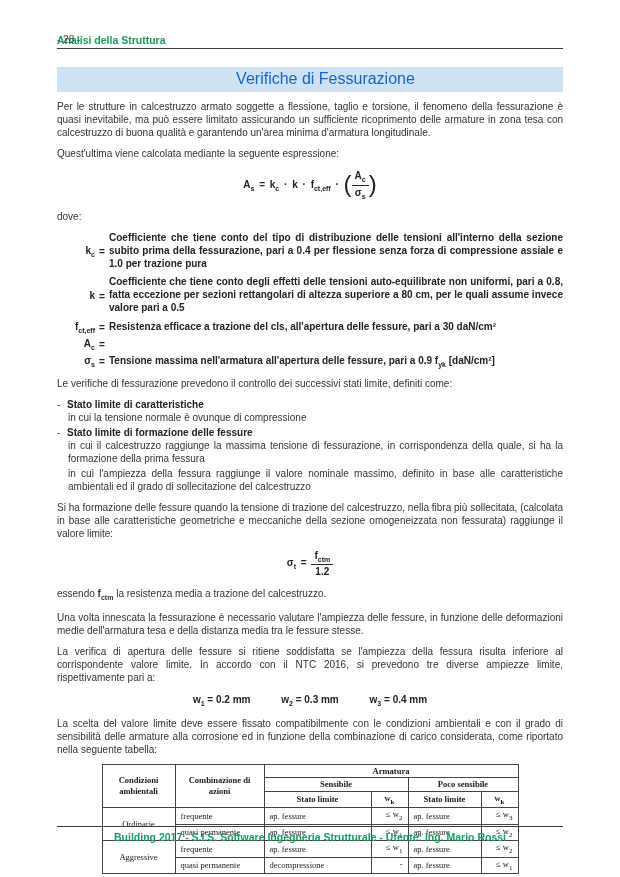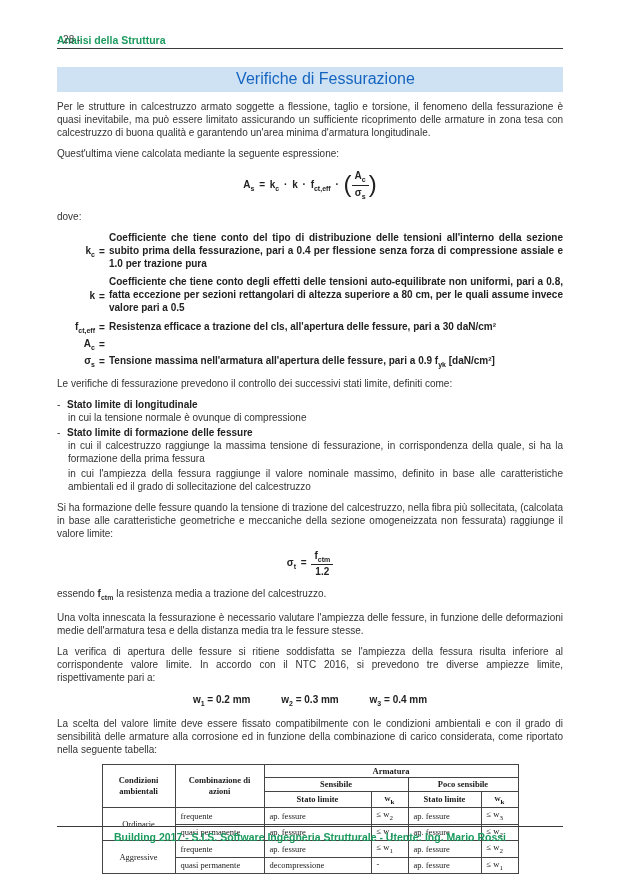--- a/index.html
+++ b/index.html
@@ -47,21 +47,21 @@
   .b-desc{margin-left:11px;line-height:1.3;text-align:justify;}
 
   .wlimits .wl{margin:0 14px;}
 
   
   .amb-table{border-collapse:collapse;margin:8px auto 0 auto;font-family:"Liberation Serif","DejaVu Serif",serif;font-size:8.5px;color:#1a1a1a;}
   .amb-table th,.amb-table td{border:1px solid #444;padding:1px 5px;line-height:1.25;}
   .amb-table th{font-weight:bold;text-align:center;}
   .amb-table td{text-align:left;}
   .amb-table td.amb{text-align:center;width:62px;}
-  .amb-table td.wv{text-align:left;width:26px;}
+  .amb-table td.wv{text-align:right;width:26px;}
   .amb-table .col-comb{width:78px;}
   .amb-table .col-sl1{width:96px;}
   .amb-table .col-sl2{width:62px;}
 
   
   .doc-footer{position:absolute;left:57px;right:57px;top:826px;border-top:1.5px solid #3a3a3a;}
   .footer-text{text-align:center;font-weight:bold;color:var(--green,#1c9b5e);font-size:10.5px;padding-top:4px;}
 </style>
 </head>
 <body>
@@ -118,21 +118,21 @@
       <span class="def-term"><span>σ</span><sub>s</sub></span>
       <span class="def-eq">=</span>
       <span class="def-desc"><span>Tensione massima nell'armatura all'apertura delle fessure, pari a 0.9 f</span><sub>yk</sub><span> [daN/cm²]</span></span>
     </div>
   </div>
 
   <p class="para">Le verifiche di fessurazione prevedono il controllo dei successivi stati limite, definiti come:</p>
 
   <div class="bullets">
     <div class="bullet">
-      <div class="b-line"><span class="b-dash">-</span><span class="b-title">Stato limite di longitudinale</span></div>
+      <div class="b-line"><span class="b-dash">-</span><span class="b-title">Stato limite di caratteristiche</span></div>
       <div class="b-desc">in cui la tensione normale è ovunque di compressione</div>
     </div>
     <div class="bullet">
       <div class="b-line"><span class="b-dash">-</span><span class="b-title">Stato limite di formazione delle fessure</span></div>
       <div class="b-desc">in cui il calcestruzzo raggiunge la massima tensione di fessurazione, in corrispondenza della quale, si ha la formazione della prima fessura</div>
     </div>
     <div class="bullet">
       <div class="b-desc">in cui l'ampiezza della fessura raggiunge il valore nominale massimo, definito in base alle caratteristiche ambientali ed il grado di sollecitazione del calcestruzzo</div>
     </div>
   </div>

